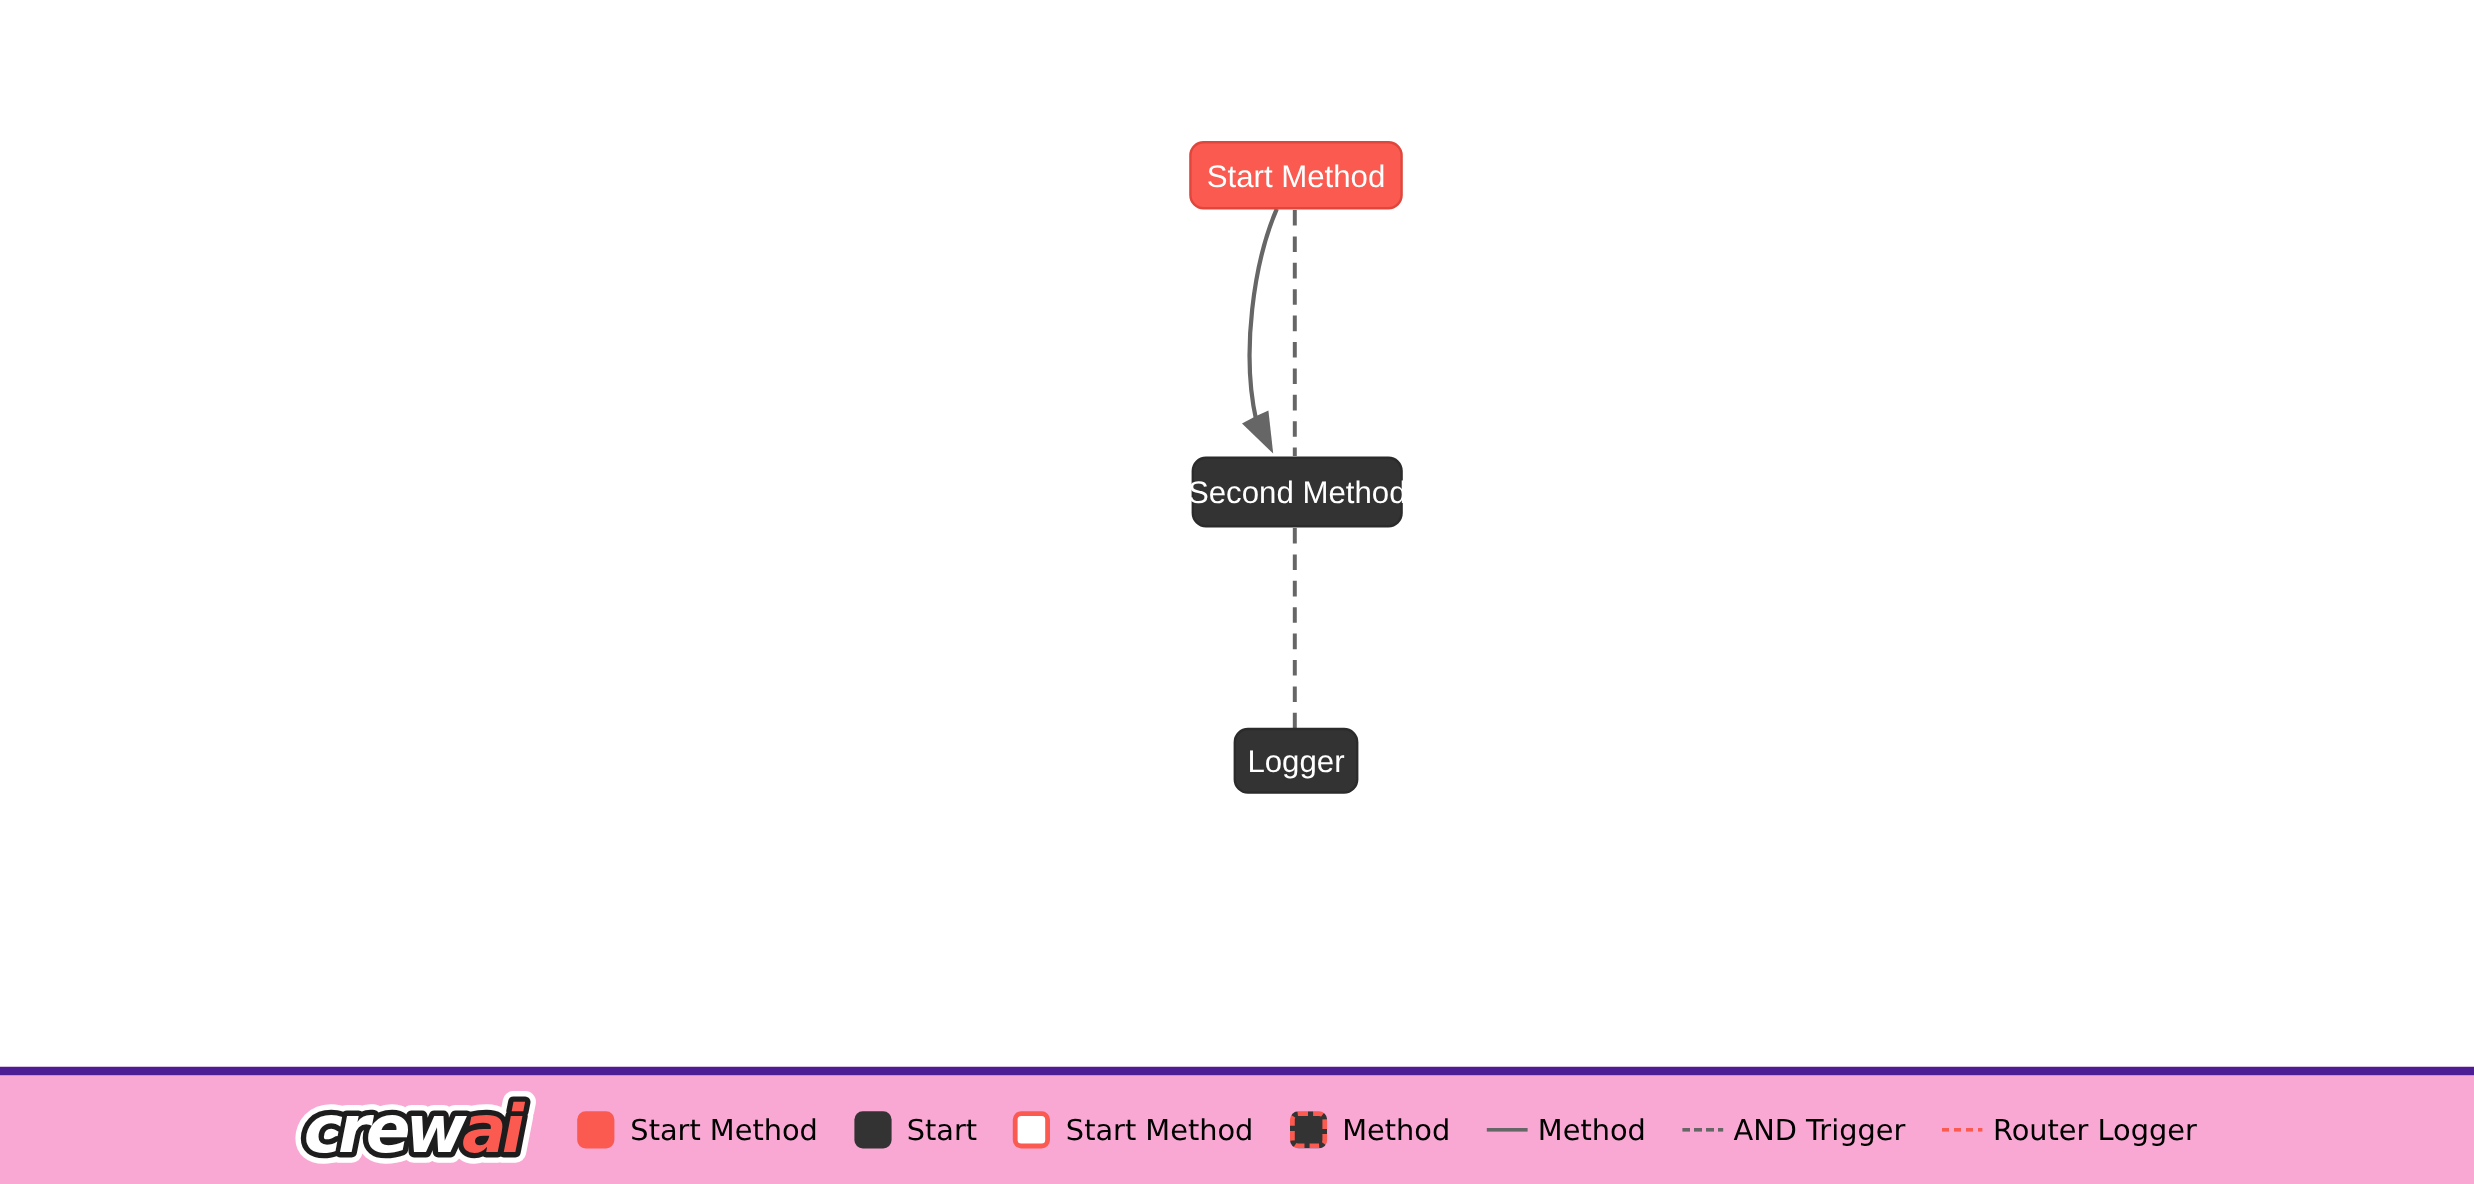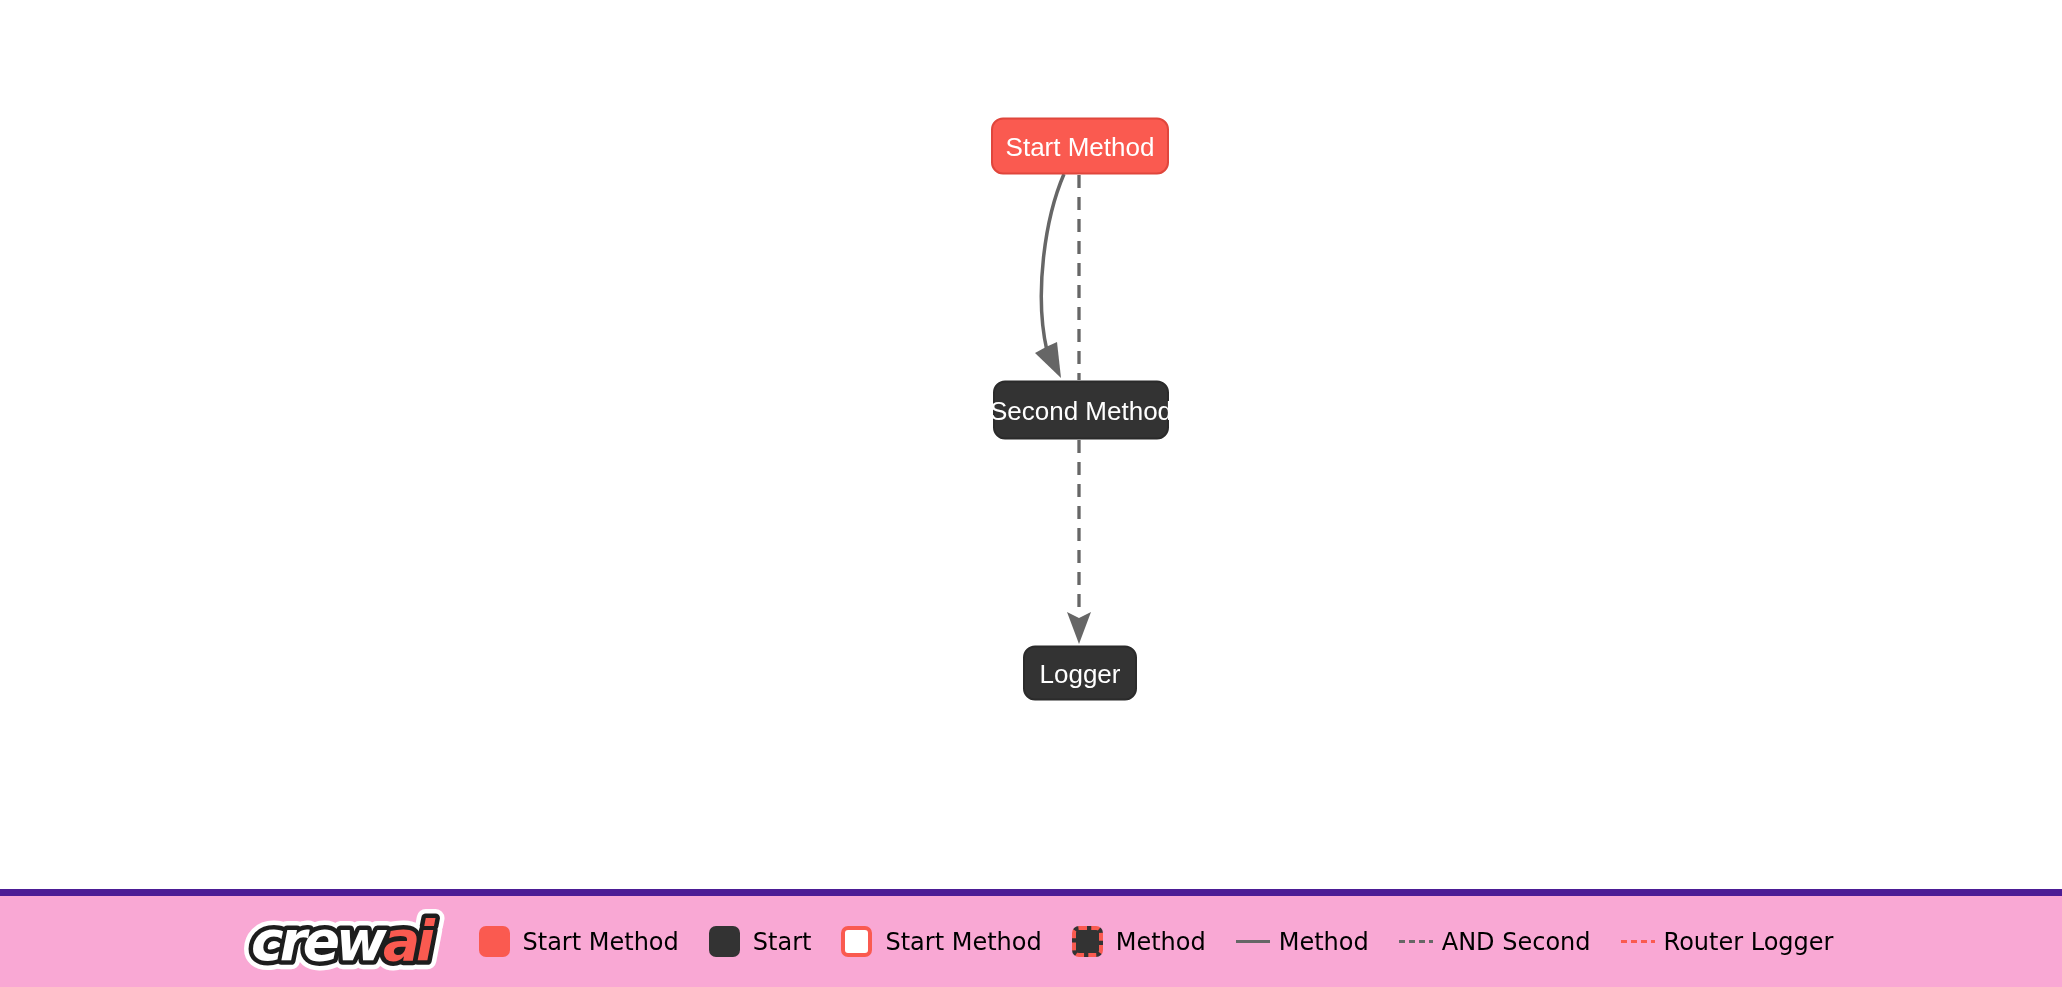--- a/index.html
+++ b/index.html
@@ -119,21 +119,21 @@
     <polygon points="1079,644 1067,612 1079,618 1091,612" fill="#666666"></polygon>
 
     <path d="M 1064 174 C 1045 218, 1034 294, 1047 351" stroke="#666666" stroke-width="3.5" fill="none"></path>
     <polygon points="1061,378 1035,353 1046,347 1057,342" fill="#666666"></polygon>
   </svg>
 
   <div class="node node-start" style="left:1080px; top:146px; width:178px; height:57px;">Start Method</div>
 
   <div class="node node-method" style="left:1081px; top:410px; width:176px; height:59px;">Second Method</div>
 
-  <div class="node node-method" style="left:1080px; top:673px; width:114px; height:55px;">Logger</div>
+  <div class="node node-method" style="left:1080px; top:634px; width:104px; height:55px;">Logger</div>
 </div>
 
 <footer class="legend-bar">
 
   <svg class="logo" width="220" height="70" viewBox="0 0 220 70" xmlns="http://www.w3.org/2000/svg">
     <text class="logo-stroke-outer" x="112" y="53">crewai</text>
     <text class="logo-stroke-inner" x="112" y="53">crewai</text>
     <text x="112" y="53"><tspan class="logo-fill-white">crew</tspan><tspan class="logo-fill-red">ai</tspan></text>
   </svg>
 
@@ -157,21 +157,21 @@
     <span>Method</span>
   </div>
 
   <div class="legend-item">
     <span class="line-sample ln-solid"></span>
     <span>Method</span>
   </div>
 
   <div class="legend-item">
     <span class="line-sample ln-dashed"></span>
-    <span>AND Second</span>
+    <span>AND Trigger</span>
   </div>
 
   <div class="legend-item">
     <span class="line-sample ln-red-dashed"></span>
     <span>Router Logger</span>
   </div>
 
 </footer>
 
 </body></html>

